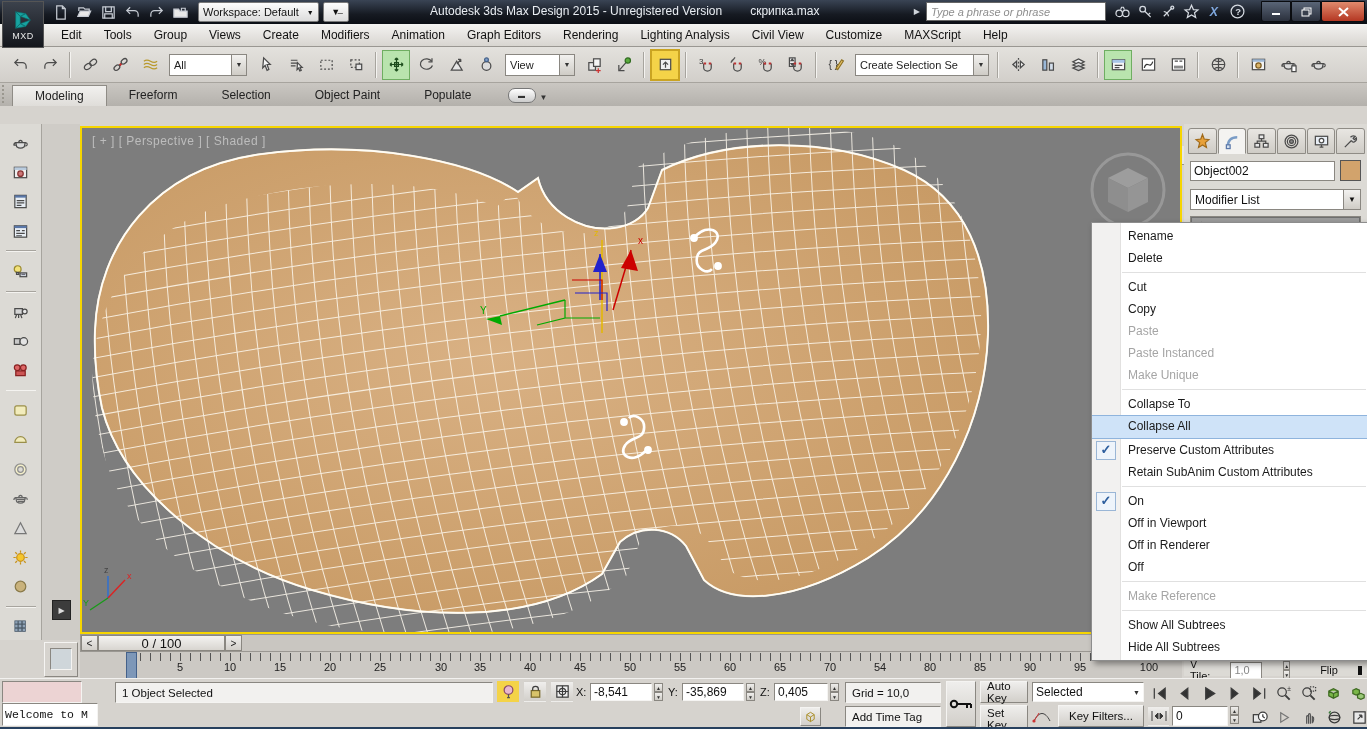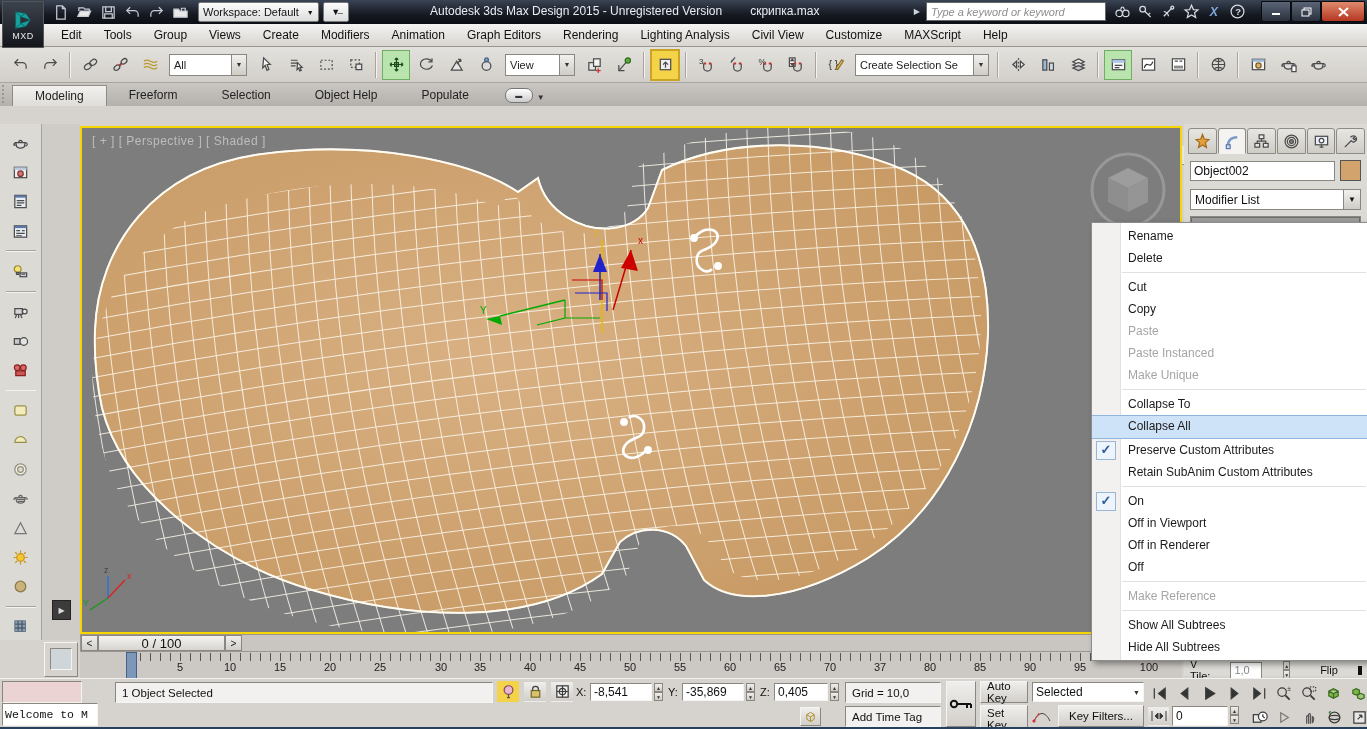--- a/index.html
+++ b/index.html
@@ -189,21 +189,21 @@
     </div>
     <div class="ws-combo" style="margin-left:4px;width:16px;justify-content:center;">
       <span style="font-size:9px;">▼̶</span>
     </div>
     <div class="title-text">
       <span>Autodesk 3ds Max Design 2015  - Unregistered Version</span><span class="title-file">скрипка.max</span>
     </div>
     <div class="tb-right">
       <span style="color:#cfd4da;font-size:8px;">▶</span>
       <div class="search-box">
-        <span title="Type a keyword or phrase">Type a keyword or keyword</span>
+        <span title="Type a keyword or phrase">Type a phrase or phrase</span>
       </div>
       <div id="tbicons" style="display:flex;gap:3px;">
           <span class="tb-ico">
             <svg width="17" height="17" viewBox="0 0 18 18" fill="none" stroke="#d6dbe2" stroke-width="1.3">
               <circle cx="5.5" cy="11" r="3.4"></circle>
               <circle cx="12.5" cy="11" r="3.4"></circle>
               <path d="M7 7 L8 4.5 H10 L11 7"></path>
             </svg>
           </span>
           <span class="tb-ico">
@@ -494,21 +494,21 @@
         </svg>
       </span>
     </div>
 
   <div class="ribbon-tabs">
     <div class="grip"></div>
     <span id="ribbontabs" style="display:flex;">
         <div class="r-tab active">Modeling</div>
         <div class="r-tab">Freeform</div>
         <div class="r-tab">Selection</div>
-        <div class="r-tab">Object Help</div>
+        <div class="r-tab">Object Paint</div>
         <div class="r-tab">Populate</div>
       </span>
     <div class="r-ovalbtn">▬</div>
     <span class="r-caret">▼</span>
   </div>
   <div class="ribbon-panelrow">
     <div class="grip" style="top:0;"></div>
     <div class="p-tab">Polygon Modeling</div>
   </div>
 
@@ -997,21 +997,21 @@
       <div class="tick" style="left: 720px;"></div>
       <div class="tick" style="left: 730px;"></div>
       <div class="tick" style="left: 740px;"></div>
       <div class="tick" style="left: 750px;"></div>
       <div class="ticklbl" style="left: 750px;">70</div>
       <div class="tick" style="left: 760px;"></div>
       <div class="tick" style="left: 770px;"></div>
       <div class="tick" style="left: 780px;"></div>
       <div class="tick" style="left: 790px;"></div>
       <div class="tick" style="left: 800px;"></div>
-      <div class="ticklbl" style="left: 800px;">37</div>
+      <div class="ticklbl" style="left: 800px;">54</div>
       <div class="tick" style="left: 810px;"></div>
       <div class="tick" style="left: 820px;"></div>
       <div class="tick" style="left: 830px;"></div>
       <div class="tick" style="left: 840px;"></div>
       <div class="tick" style="left: 850px;"></div>
       <div class="ticklbl" style="left: 850px;">80</div>
       <div class="tick" style="left: 860px;"></div>
       <div class="tick" style="left: 870px;"></div>
       <div class="tick" style="left: 880px;"></div>
       <div class="tick" style="left: 890px;"></div>

